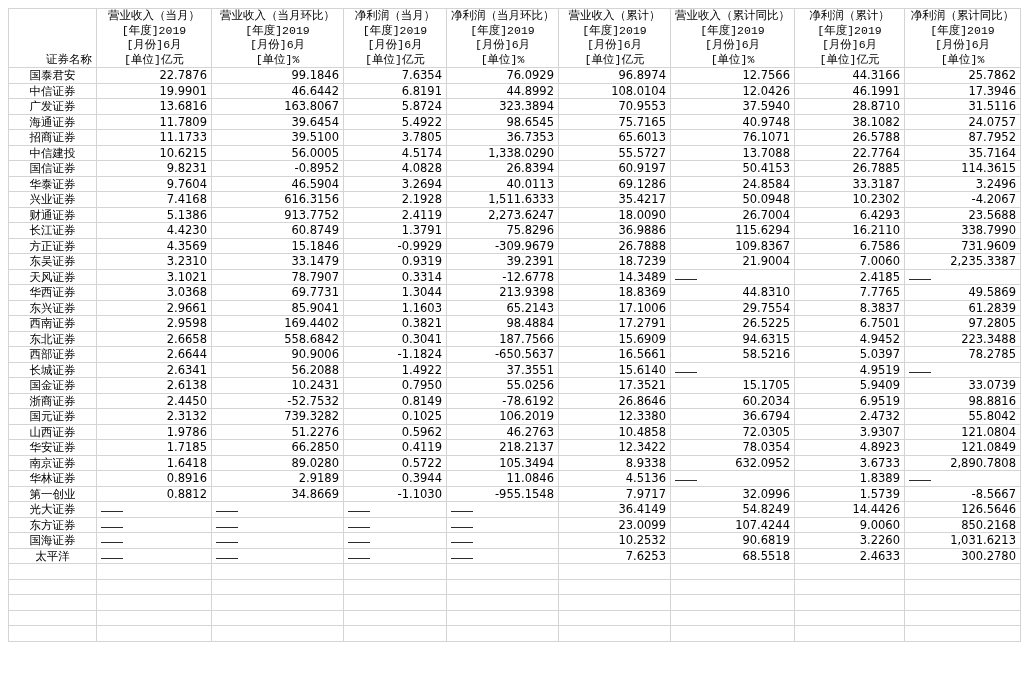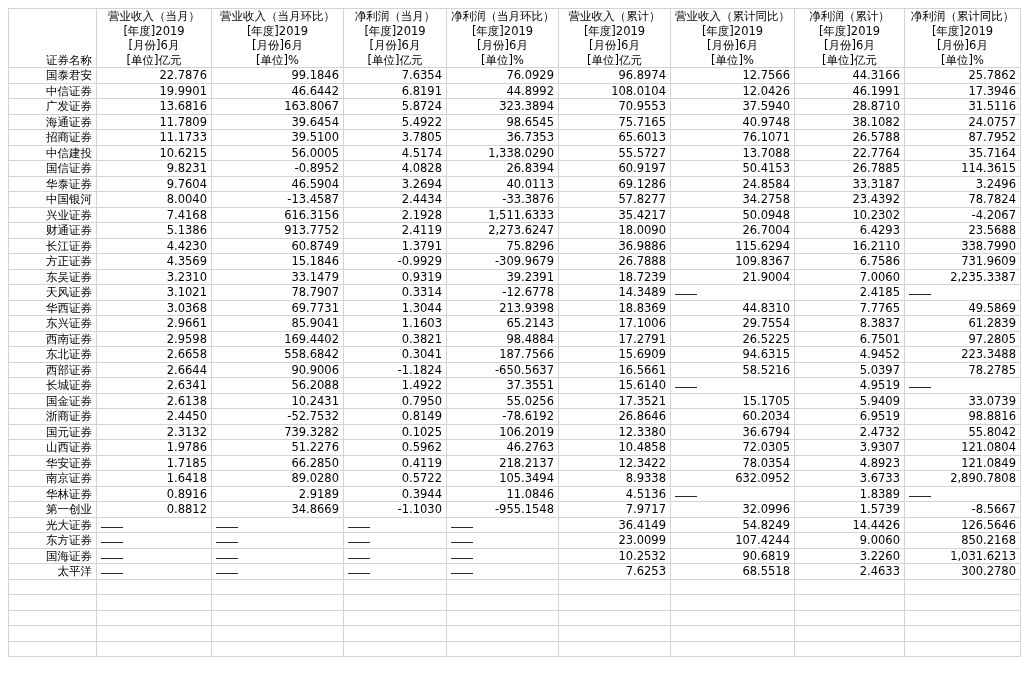--- a/index.html
+++ b/index.html
@@ -36,30 +36,31 @@
   thead th {
     border: 1px solid #bdbdbd;
     font-weight: bold;
     font-size: 11.5px;
     text-align: center;
     vertical-align: bottom;
     padding: 3px 4px 3px 4px;
     height: auto;
     line-height: 14px;
     white-space: normal;
+    font-family: Liberation Mono, monospace;
   }
   thead th.namehead {
     vertical-align: bottom;
     text-align: right;
   }
   .hl { display: block; }
   .hl.t { font-size: 11.5px; }
   
   td.name {
-    text-align: right;
+    text-align: center;
     font-size: 11.5px;
     padding-left: 5px;
     letter-spacing: 0px;
   }
   td.num {
     text-align: right;
     padding-right: 5px;
     font-size: 11.5px;
   }
   td.dash {
@@ -241,31 +242,20 @@
           <td class="num">9.7604</td>
           <td class="num">46.5904</td>
           <td class="num">3.2694</td>
           <td class="num">40.0113</td>
           <td class="num">69.1286</td>
           <td class="num">24.8584</td>
           <td class="num">33.3187</td>
           <td class="num">3.2496</td>
         </tr>
         <tr>
-          <td class="name">中国银河</td>
-          <td class="num">8.0040</td>
-          <td class="num">-13.4587</td>
-          <td class="num">2.4434</td>
-          <td class="num">-33.3876</td>
-          <td class="num">57.8277</td>
-          <td class="num">34.2758</td>
-          <td class="num">23.4392</td>
-          <td class="num">78.7824</td>
-        </tr>
-        <tr>
           <td class="name">兴业证券</td>
           <td class="num">7.4168</td>
           <td class="num">616.3156</td>
           <td class="num">2.1928</td>
           <td class="num">1,511.6333</td>
           <td class="num">35.4217</td>
           <td class="num">50.0948</td>
           <td class="num">10.2302</td>
           <td class="num">-4.2067</td>
         </tr>

